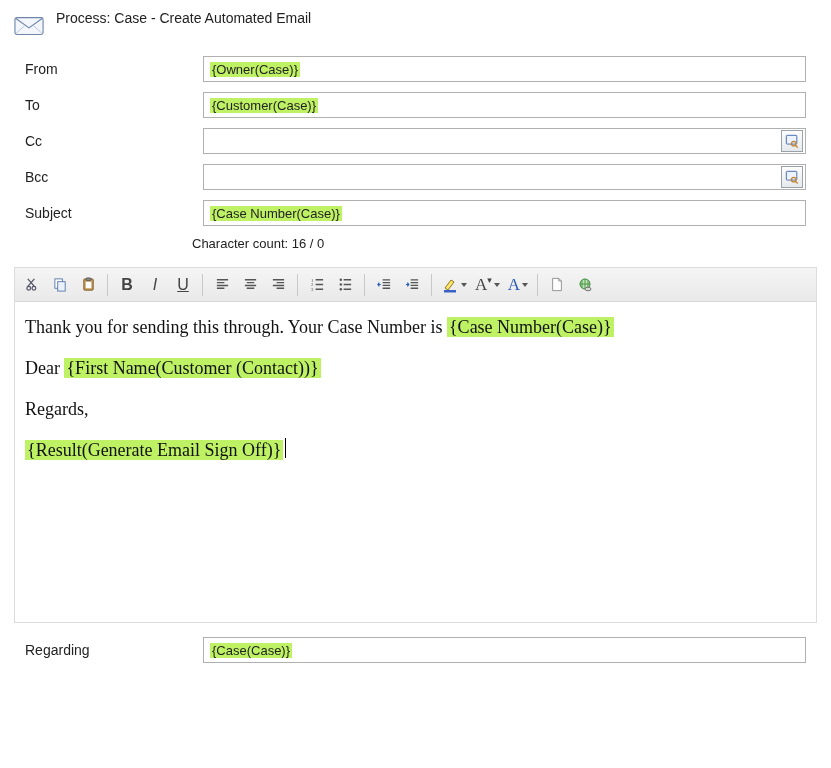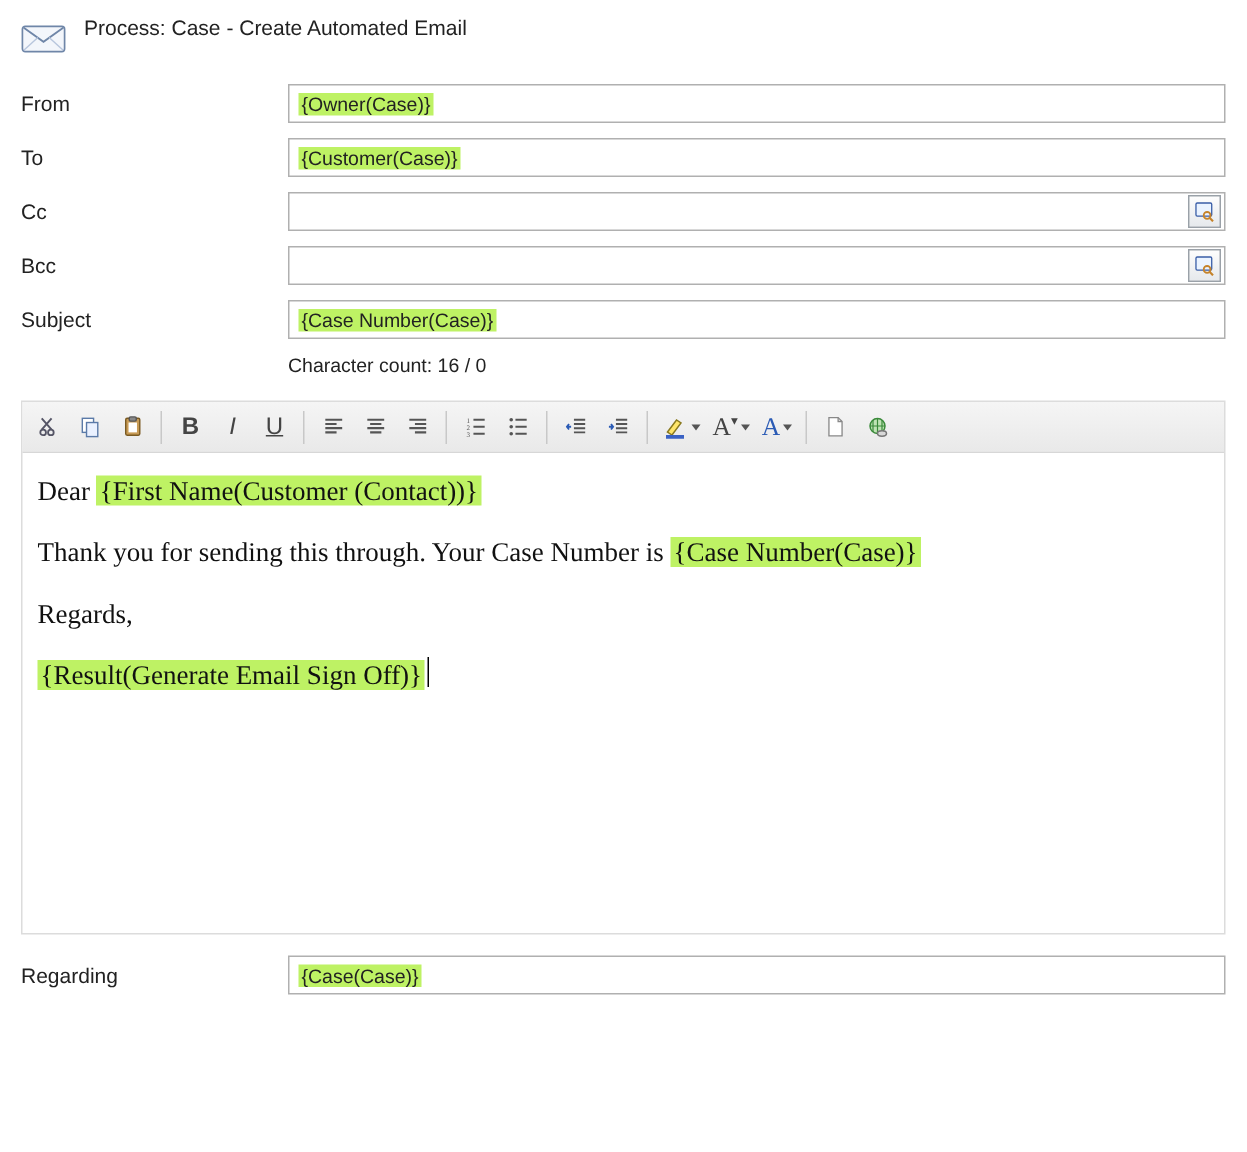--- a/index.html
+++ b/index.html
@@ -25,21 +25,21 @@
     flex: 0 0 30px;
     margin-top: 4px;
   }
   .titles { line-height: 1.25; }
   .process { font-size: 14px; }
   .action  { font-size: 18px; font-weight: 700; }
 
   .form-row {
     display: flex;
     align-items: center;
-    margin: 10px 0;
+    margin: 10px 11px;
     justify-content: space-between;
   }
   .form-row label {
     width: 178px;
     flex: 0 0 178px;
     font-size: 14px;
   }
   .field {
     flex: 1;
     border: 1px solid #b0b0b0;
@@ -289,24 +289,24 @@
         <svg viewBox="0 0 16 16" width="16" height="16">
           <circle cx="8" cy="7" r="5" fill="#bfe3b5" stroke="#3a8a3a"></circle>
           <path d="M3 7h10M8 2v10M5 3c0 3 0 5 0 8M11 3c0 3 0 5 0 8" stroke="#3a8a3a" stroke-width="0.8" fill="none"></path>
           <ellipse cx="11" cy="12" rx="3" ry="1.8" fill="#d8d8d8" stroke="#777"></ellipse>
         </svg>
       </div>
     </div>
 
     <div class="body-area">
       <p>
-        <span>Dear  </span><span class="hl">{First Name(Customer (Contact))}</span>
+        <span>Thank you for sending this through. Your Case Number is </span><span class="hl">{Case Number(Case)}</span>
       </p>
       <p>
-        <span>Thank you for sending this through. Your Case Number is </span><span class="hl">{Case Number(Case)}</span>
+        <span>Dear  </span><span class="hl">{First Name(Customer (Contact))}</span>
       </p>
       <p>Regards,</p>
       <p>
         <span class="hl">{Result(Generate Email Sign Off)}</span><span class="cursor-bar"></span>
       </p>
     </div>
   </div>
 
   <div class="form-row">
     <label>Regarding</label>

